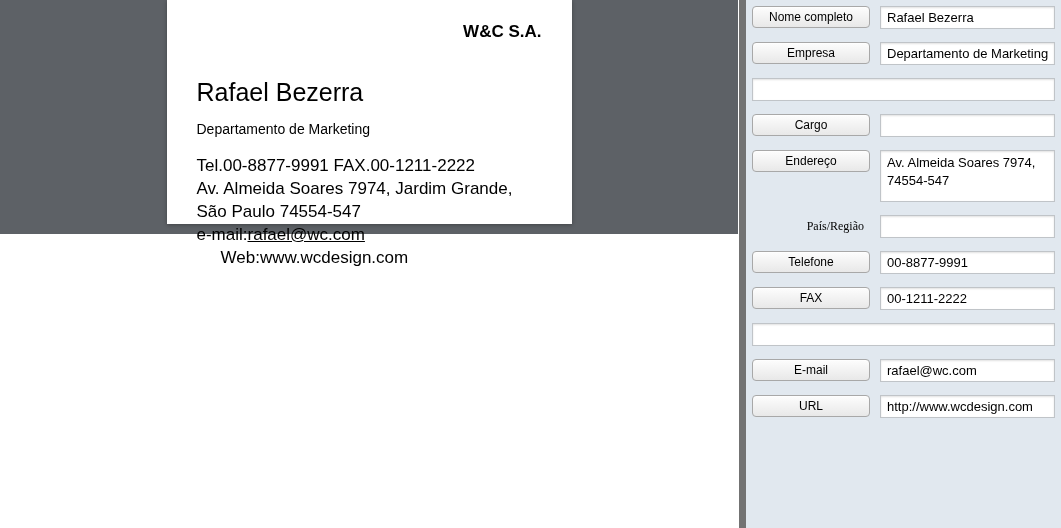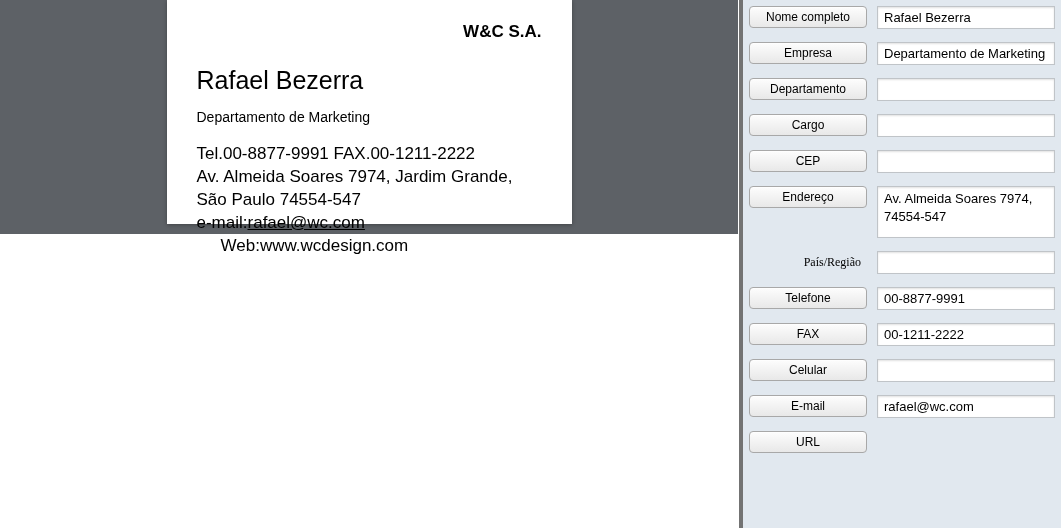--- a/index.html
+++ b/index.html
@@ -33,21 +33,21 @@
       margin-top: 0;
       padding: 22px 30px 20px 30px;
       box-shadow: 0 1px 4px rgba(0,0,0,0.3);
       font-family: Arial, Helvetica, sans-serif;
       color: #000;
     }
     .card-company {
       text-align: right;
       font-size: 17px;
       font-weight: bold;
-      margin-bottom: 24px;
+      margin-bottom: 36px;
     }
     .card-name {
       font-size: 25px;
       font-weight: normal;
       margin-bottom: 14px;
     }
     .card-dept {
       font-size: 14px;
       margin-bottom: 18px;
     }
@@ -67,21 +67,21 @@
       text-align: center;
     }
 
     .form-panel {
       position: absolute;
       top: 0;
       right: 0;
       width: 322px;
       height: 528px;
       background: #e1e8ef;
-      border-left: 4px solid #737373;
+      border-left: 7px solid #737373;
       padding: 6px 6px 6px 6px;
       font-size: 13px;
       color: #000;
       overflow: hidden;
     }
     .form-row {
       display: flex;
       align-items: flex-start;
       margin-bottom: 13px;
       gap: 10px;
@@ -166,33 +166,28 @@
     <button class="field-button">Nome completo</button>
     <input class="field-input" type="text" value="Rafael Bezerra" style="">
   </div>
 
   <div class="form-row">
     <button class="field-button">Empresa</button>
     <input class="field-input" type="text" value="Departamento de Marketing" style="">
   </div>
 
   <div class="form-row">
-    <button class="field-button">Departamento</button>
     <input class="field-input" type="text" style="">
   </div>
 
   <div class="form-row">
     <button class="field-button">Cargo</button>
     <input class="field-input" type="text" style="">
   </div>
 
-  <div class="form-row">
-    <button class="field-button">CEP</button>
-    <input class="field-input" type="text" style="">
-  </div>
 
   <div class="form-row">
     <button class="field-button">Endereço</button>
     <textarea class="field-textarea textarea-address" style="">Av. Almeida Soares 7974, 74554-547</textarea>
   </div>
 
   <div class="form-row">
     <div class="field-label-plain">País/Região</div>
     <input class="field-input" type="text" style="">
   </div>
@@ -201,27 +196,27 @@
     <button class="field-button">Telefone</button>
     <input class="field-input" type="text" value="00-8877-9991" style="">
   </div>
 
   <div class="form-row">
     <button class="field-button">FAX</button>
     <input class="field-input" type="text" value="00-1211-2222" style="">
   </div>
 
   <div class="form-row">
-    <button class="field-button">Celular</button>
     <input class="field-input" type="text" style="">
   </div>
 
   <div class="form-row">
     <button class="field-button">E-mail</button>
     <input class="field-input" type="text" value="rafael@wc.com" style="">
   </div>
 
   <div class="form-row">
     <button class="field-button">URL</button>
+    <input class="field-input" type="text" value="http://www.wcdesign.com" style="">
   </div>
 
 
 </div>
 
 </body></html>

